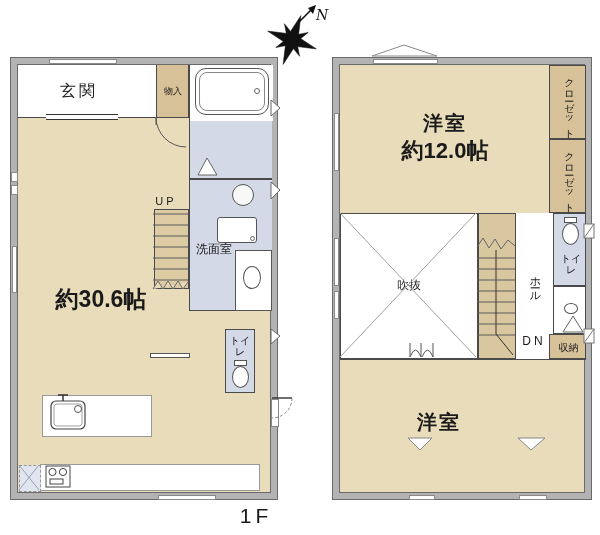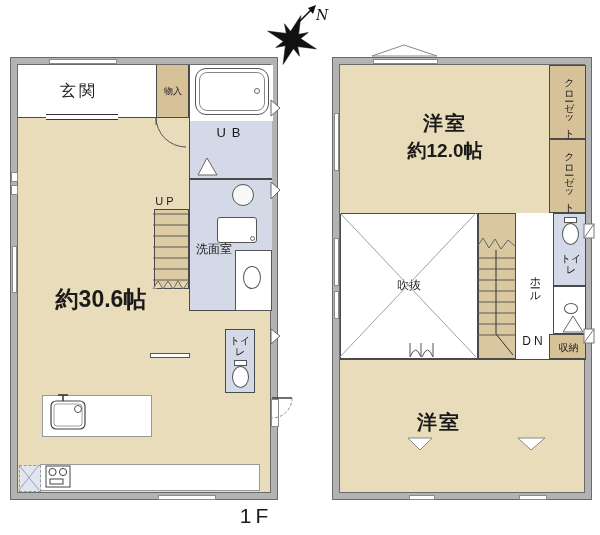--- a/index.html
+++ b/index.html
@@ -45,21 +45,20 @@
       <div class="room tan-d b-rb" style="left:139px; top:0; width:32px; height:53px;">
         <div class="lbl" style="left:0; top:0; width:32px; height:53px; font-size:9px;">物入</div>
       </div>
 
       <div class="room blue" style="left:171px; top:0; width:83px; height:114px; border-left:1px solid #4a4a4a; border-bottom:1px solid #4a4a4a;">
         <div class="abs white" style="left:0; top:0; width:83px; height:56px;"></div>
         <div class="abs" style="left:5px; top:3px; width:74px; height:47px; border:1px solid #555; border-radius:11px; background:#fff;">
           <div class="abs" style="left:3px; top:3px; width:66px; height:39px; border:1px solid #888; border-radius:8px;"></div>
           <div class="abs" style="left:58px; top:19px; width:6px; height:6px; border:1px solid #666; border-radius:50%;"></div>
         </div>
-        <div class="lbl" style="left:0; top:58px; width:83px; height:20px; font-size:13px; letter-spacing:6px;">UB</div>
       </div>
 
       <div class="room blue" style="left:171px; top:114px; width:83px; height:132px; border-left:1px solid #4a4a4a; border-top:1px solid #4a4a4a; border-bottom:1px solid #4a4a4a;">
         <div class="abs" style="left:42px; top:4px; width:22px; height:22px; border:1px solid #555; border-radius:50%; background:#f8f8f8;"></div>
         <div class="fixture" style="left:27px; top:37px; width:40px; height:26px; border-radius:3px;">
           <div class="abs" style="left:32px; top:18px; width:5px; height:5px; border:1px solid #666; border-radius:50%;"></div>
         </div>
         <div class="fixture" style="left:45px; top:70px; width:37px; height:61px;">
           <div class="abs" style="left:7px; top:15px; width:18px; height:23px; border:1px solid #555; border-radius:50%;"></div>
         </div>
@@ -91,21 +90,21 @@
     <div class="win" style="left:0; top:114px; width:7px; height:10px;"></div>
     <div class="win" style="left:0; top:127px; width:7px; height:10px;"></div>
     <div class="win" style="left:147px; top:437px; width:58px; height:5px;"></div>
     <div class="win" style="left:260px; top:341px; width:8px; height:28px;"></div>
   </div>
 
   <div class="plan" style="left:332px; top:57px; width:260px; height:443px;">
     <div class="interior" style="width:246px; height:429px;">
 
       <div class="lbl" style="left:30px; top:44px; width:150px; height:28px; font-size:20px; font-weight:bold; letter-spacing:2px;">洋室</div>
-      <div class="lbl" style="left:20px; top:74px; width:170px; height:24px; font-size:19px; font-weight:bold;">約12.0帖</div>
+      <div class="lbl" style="left:20px; top:74px; width:170px; height:24px; font-size:22px; font-weight:bold;">約12.0帖</div>
 
       <div class="room tan-d bd" style="left:209px; top:0; width:37px; height:74px;">
         <div class="lbl vlabel" style="left:11px; top:2px; width:16px; height:70px; font-size:10px;">クローゼット</div>
       </div>
       <div class="room tan-d bd" style="left:209px; top:74px; width:37px; height:74px;">
         <div class="lbl vlabel" style="left:11px; top:2px; width:16px; height:70px; font-size:10px;">クローゼット</div>
       </div>
 
       <div class="room white bd" style="left:0; top:148px; width:138px; height:146px;">
         <div class="lbl" style="left:38px; top:64px; width:60px; height:16px; font-size:12px;">吹抜</div>

